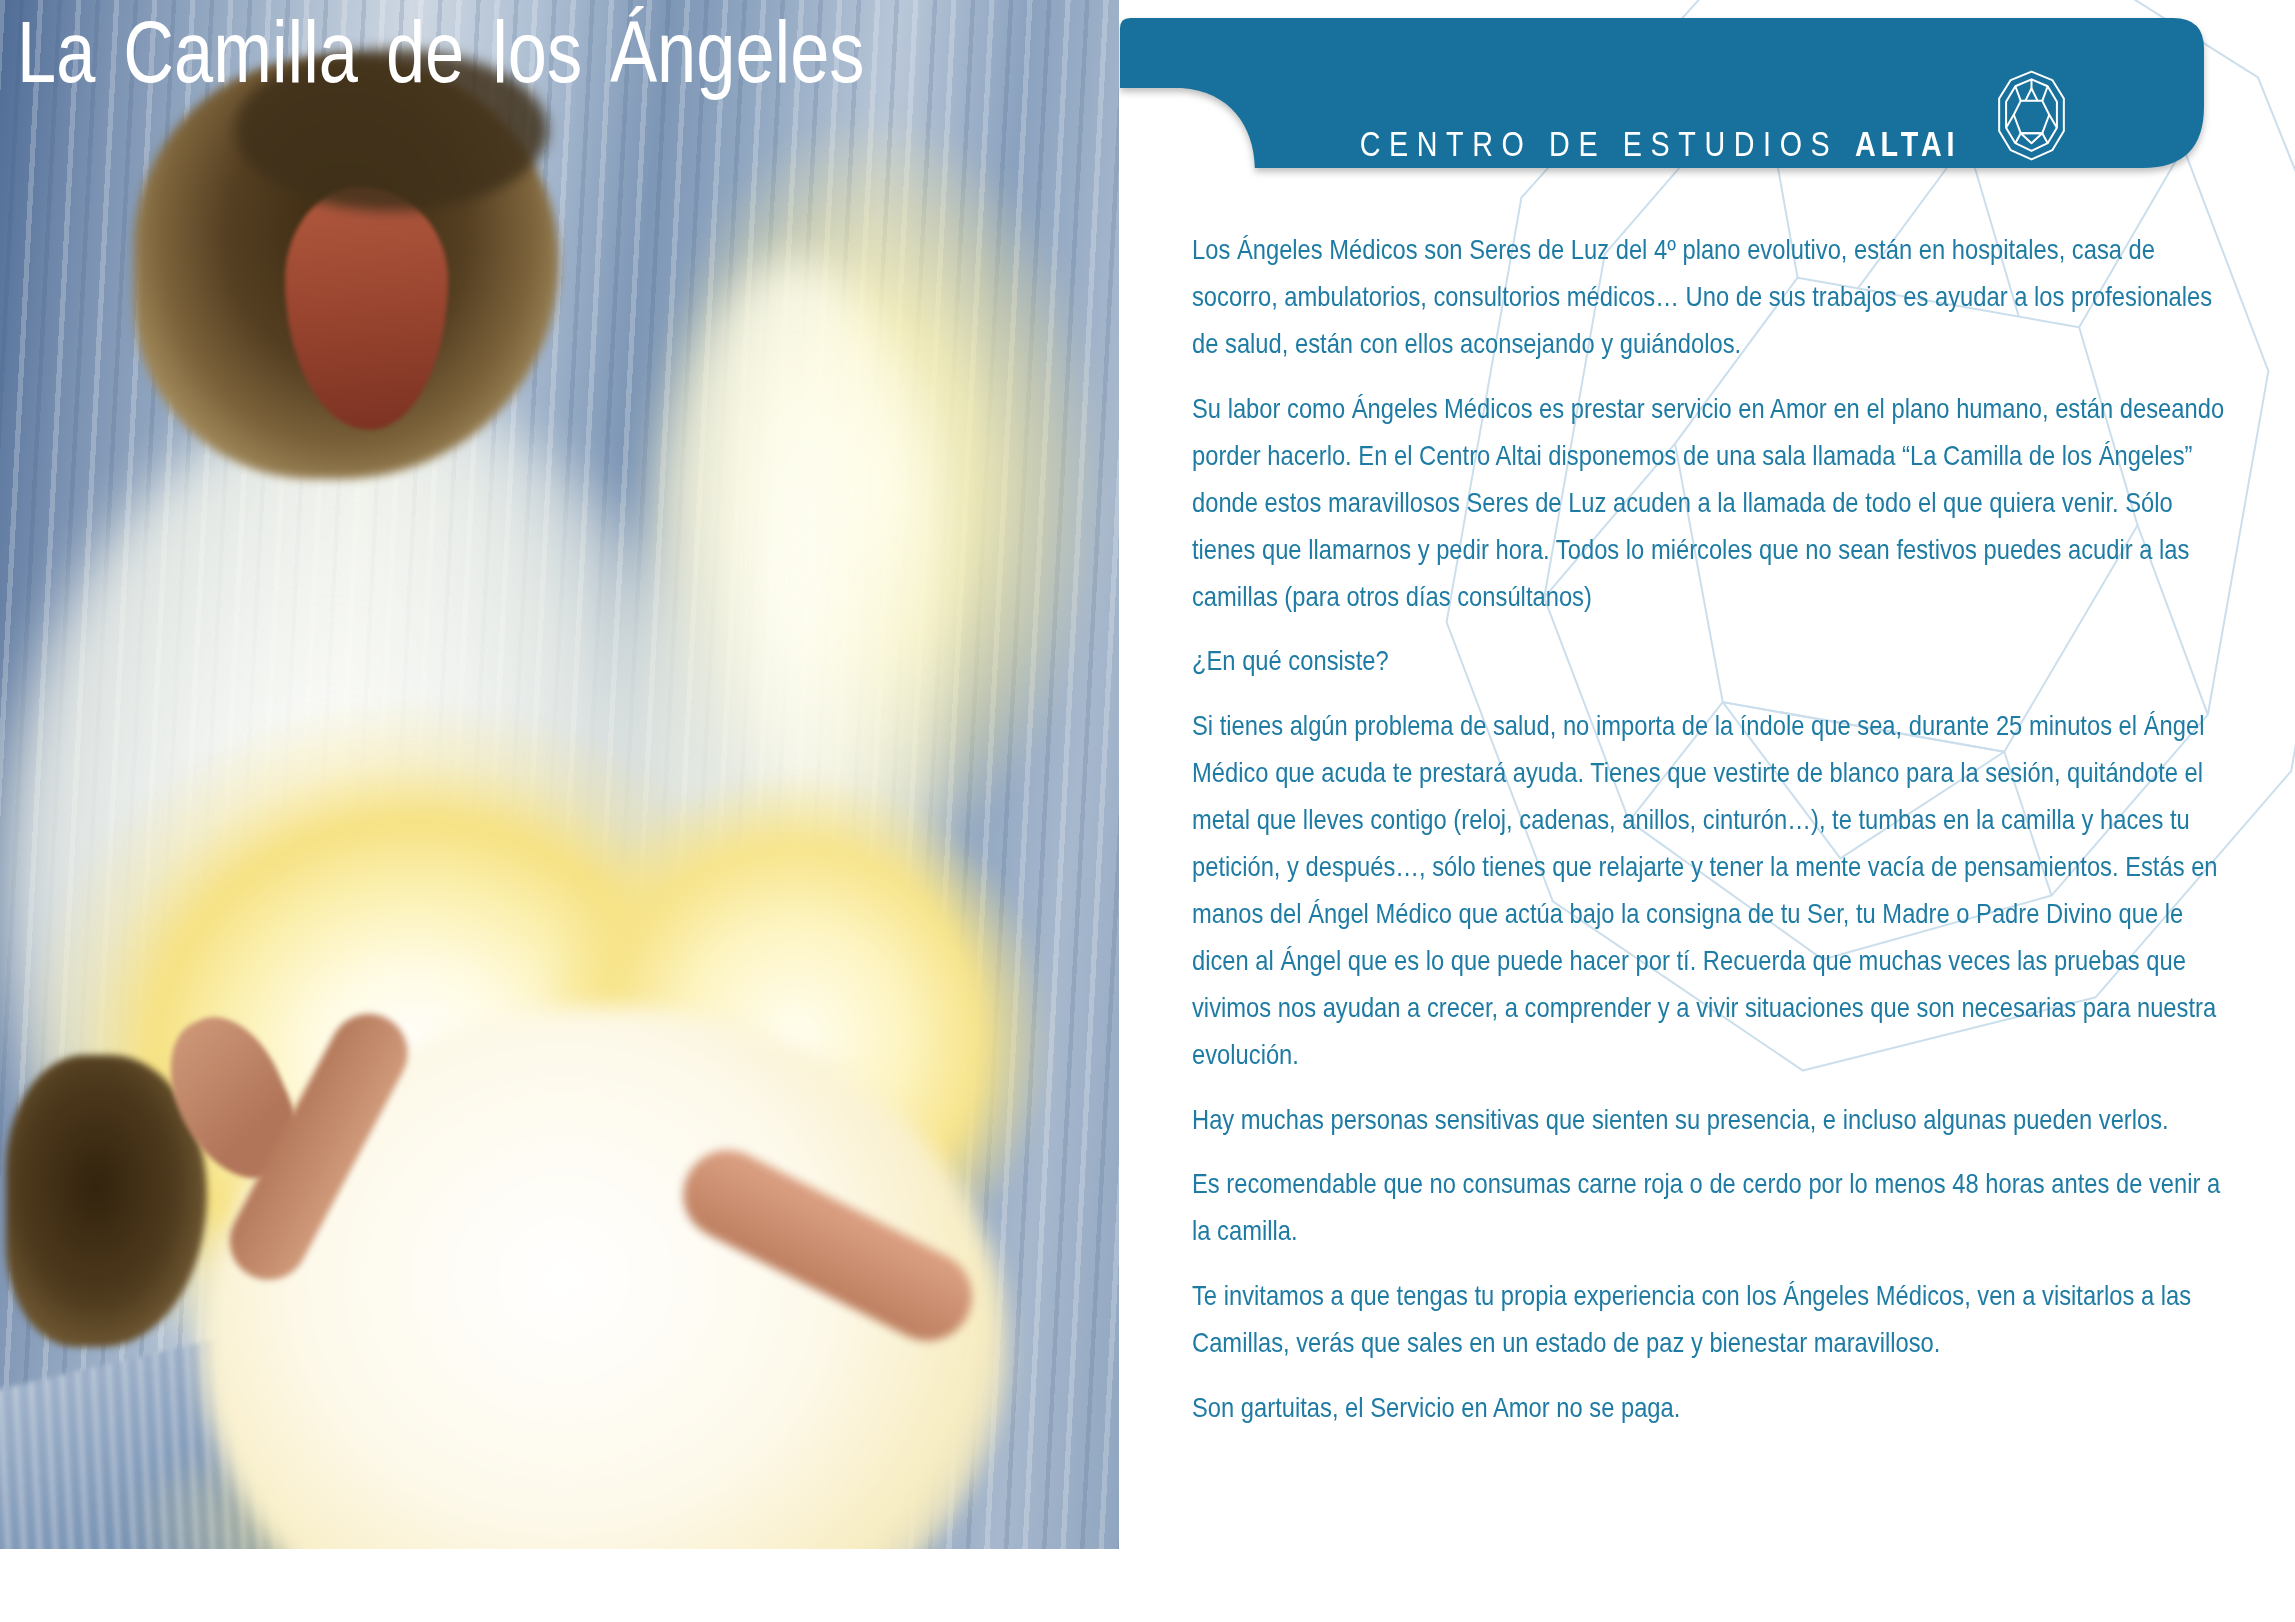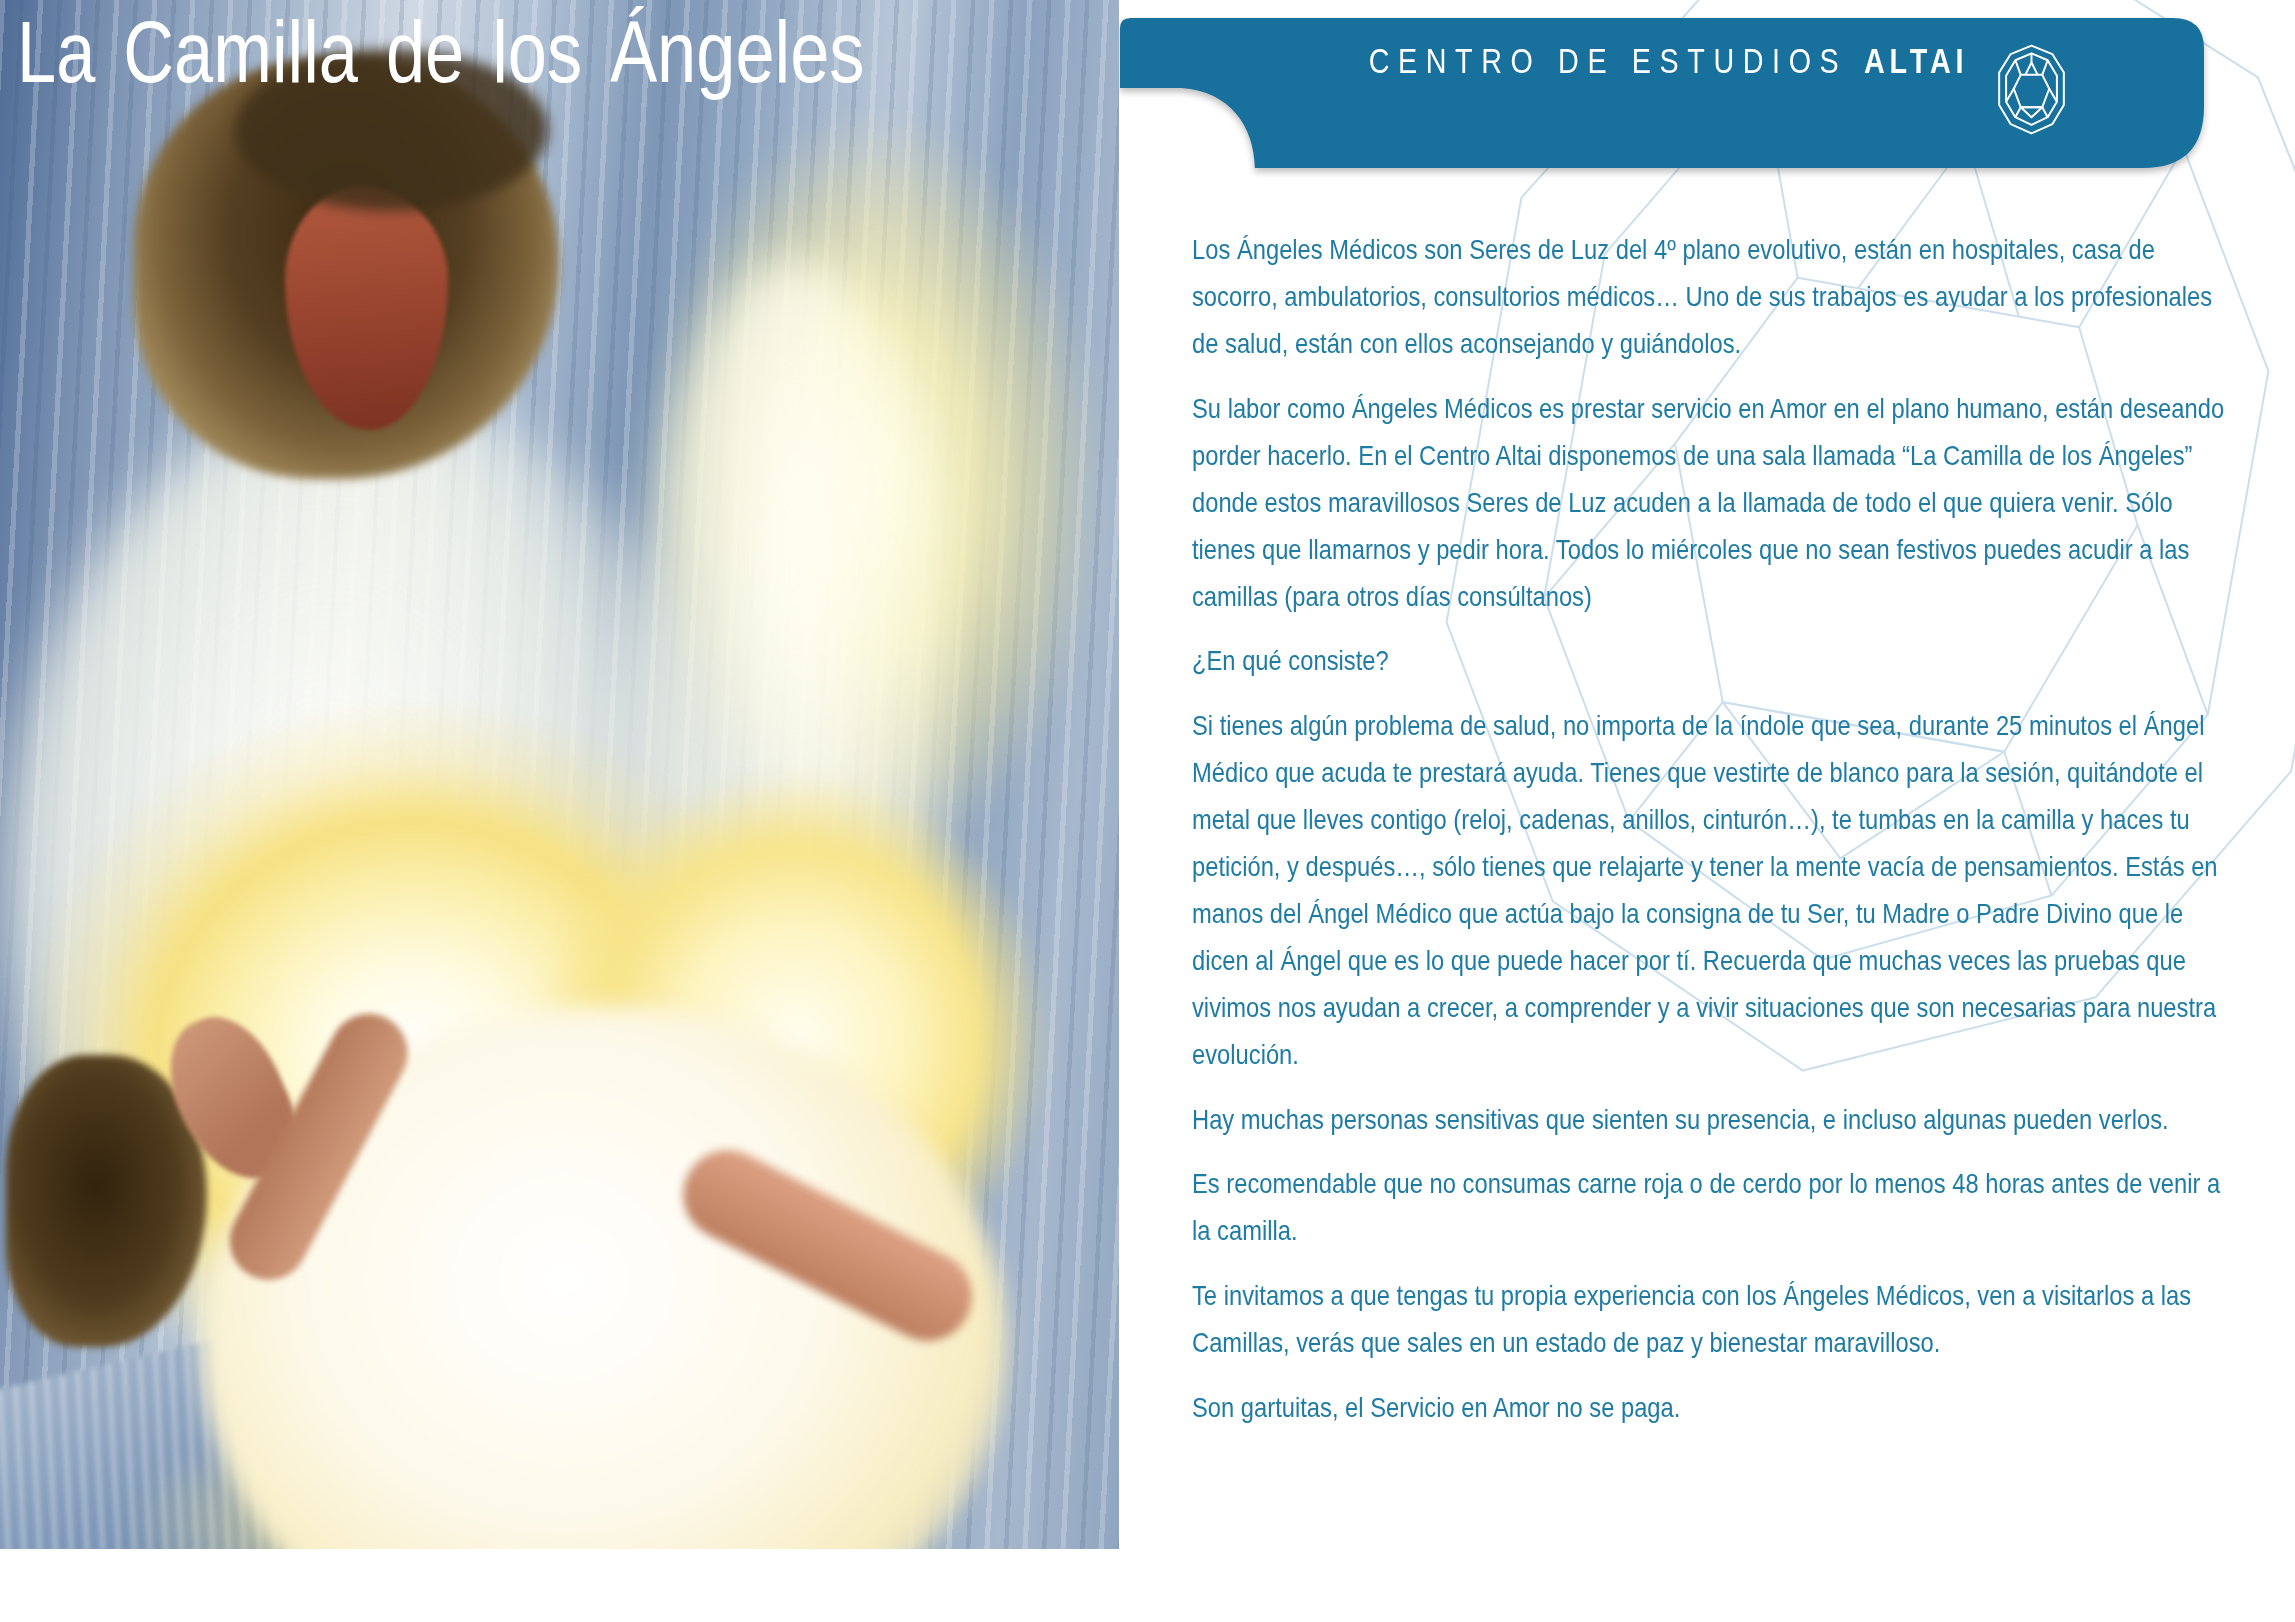--- a/index.html
+++ b/index.html
@@ -56,22 +56,22 @@
 
   
   .rightpanel{position:absolute;left:1119px;top:0;width:1177px;height:1623px;background:#fff;overflow:hidden;}
 
   .watermark{position:absolute;left:275px;top:-111px;width:1021px;height:1211px;z-index:1;
        transform:rotate(10deg);stroke:#c9ddeb;opacity:.95;}
 
   .banner{position:absolute;left:1.3px;top:18.3px;width:1084px;height:150px;z-index:3;
        filter:drop-shadow(0 4.6px 3.9px rgba(70,70,70,.35));}
   .banner-shape{position:absolute;inset:0;width:100%;height:100%;}
-  .banner-content{position:absolute;right:134px;top:23px;height:137px;display:flex;
-       align-items:flex-start;gap:25px;z-index:2;}
+  .banner-content{position:absolute;right:134px;top:9px;height:137px;display:flex;
+       align-items:flex-end;gap:34px;z-index:2;}
   .brand{color:#fff;font-size:35px;letter-spacing:10.5px;white-space:nowrap;
        transform:scaleX(.82);transform-origin:100% 50%;}
   .brand .bold{font-weight:700;letter-spacing:5.9px;}
   .logo{width:77px;height:97px;stroke:#ffffff;}
 
   .copy{position:absolute;left:73px;top:226px;width:1230px;z-index:4;
        transform:scaleX(.848);transform-origin:0 0;
        color:#1e7ba4;font-size:28px;line-height:47px;letter-spacing:0;}
   .copy p{margin:0 0 17.7px 0;}
 </style>

